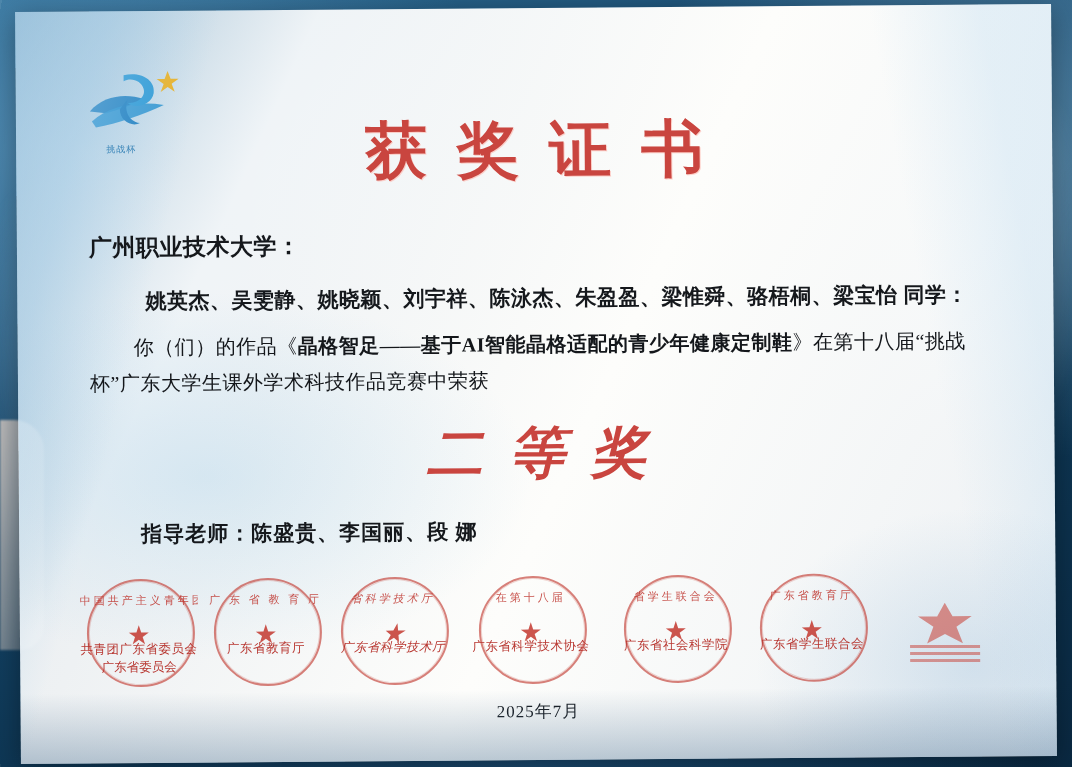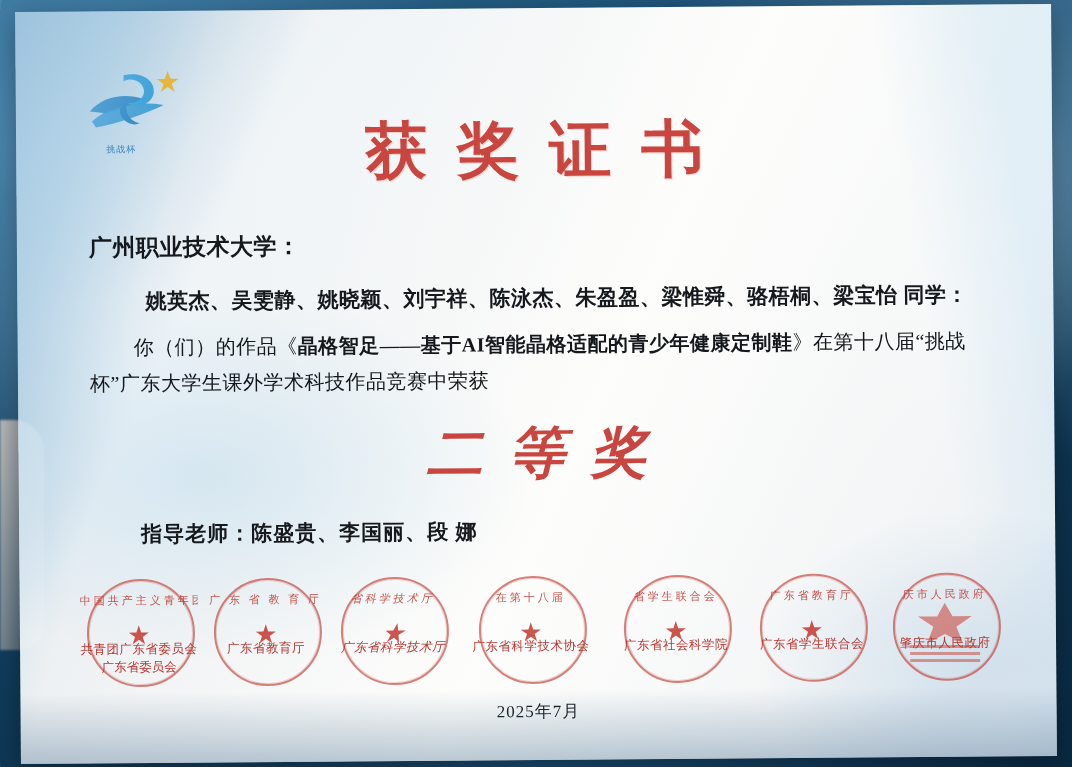--- a/index.html
+++ b/index.html
@@ -346,25 +346,20 @@
       <div class="arc-text">省学生联合会</div>
       <div class="star">★</div>
       <div class="seal-label">广东省社会科学院</div>
     </div>
     <div class="seal" id="seal-6" style="left:673px;">
       <div class="ring"></div>
       <div class="arc-text">广东省教育厅</div>
       <div class="star">★</div>
       <div class="seal-label">广东省学生联合会</div>
     </div>
-    <div class="seal" id="seal-7" style="left:806px;">
-      <div class="ring"></div>
-      <div class="arc-text">庆市人民政府</div>
-      <div class="seal-label">肇庆市人民政府</div>
-    </div>
     <div class="seal" id="seal-8" style="left:806px;">
       <div class="emblem"></div>
       <div class="emblem-bars"></div>
     </div>
   </div>
 
   <div id="issue-date">2025年7月</div>
 
   <div id="paper-shadow-bottom"></div>
 </div>

